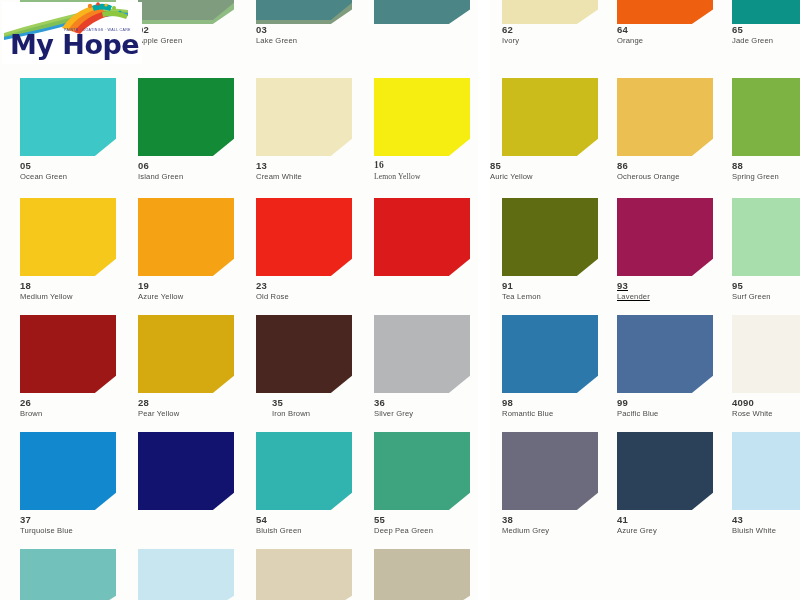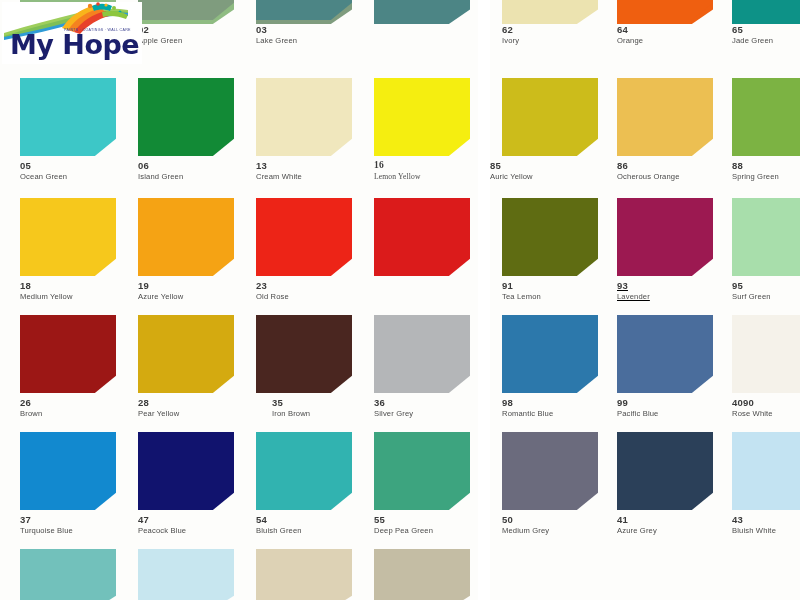--- a/index.html
+++ b/index.html
@@ -214,24 +214,20 @@
       <div class="cell" style="left: 20px; top: 432px; width: 96px; height: 78px;">
         <div class="chip" style="background: rgb(18, 137, 207);"></div>
       </div>
       <div class="caption" style="left: 20px; top: 514px;">
         <span class="code">37</span>
         <span class="cname">Turquoise Blue</span>
       </div>
       <div class="cell" style="left: 138px; top: 432px; width: 96px; height: 78px;">
         <div class="chip" style="background: rgb(17, 19, 110);"></div>
       </div>
-      <div class="caption" style="left: 138px; top: 514px;">
-        <span class="code">47</span>
-        <span class="cname">Peacock Blue</span>
-      </div>
       <div class="cell" style="left: 256px; top: 432px; width: 96px; height: 78px;">
         <div class="chip" style="background: rgb(49, 179, 176);"></div>
       </div>
       <div class="caption" style="left: 256px; top: 514px;">
         <span class="code">54</span>
         <span class="cname">Bluish Green</span>
       </div>
       <div class="cell" style="left: 374px; top: 432px; width: 96px; height: 78px;">
         <div class="chip" style="background: rgb(61, 164, 127);"></div>
       </div>
@@ -344,21 +340,21 @@
         <div class="chip" style="background: rgb(245, 242, 234);"></div>
       </div>
       <div class="caption" style="left: 242px; top: 397px;">
         <span class="code">4090</span>
         <span class="cname">Rose White</span>
       </div>
       <div class="cell" style="left: 12px; top: 432px; width: 96px; height: 78px;">
         <div class="chip" style="background: rgb(107, 107, 125);"></div>
       </div>
       <div class="caption" style="left: 12px; top: 514px;">
-        <span class="code">50</span>
+        <span class="code">38</span>
         <span class="cname">Medium Grey</span>
       </div>
       <div class="cell" style="left: 127px; top: 432px; width: 96px; height: 78px;">
         <div class="chip" style="background: rgb(43, 64, 89);"></div>
       </div>
       <div class="caption" style="left: 127px; top: 514px;">
         <span class="code">41</span>
         <span class="cname">Azure Grey</span>
       </div>
       <div class="cell" style="left: 242px; top: 432px; width: 96px; height: 78px;">

